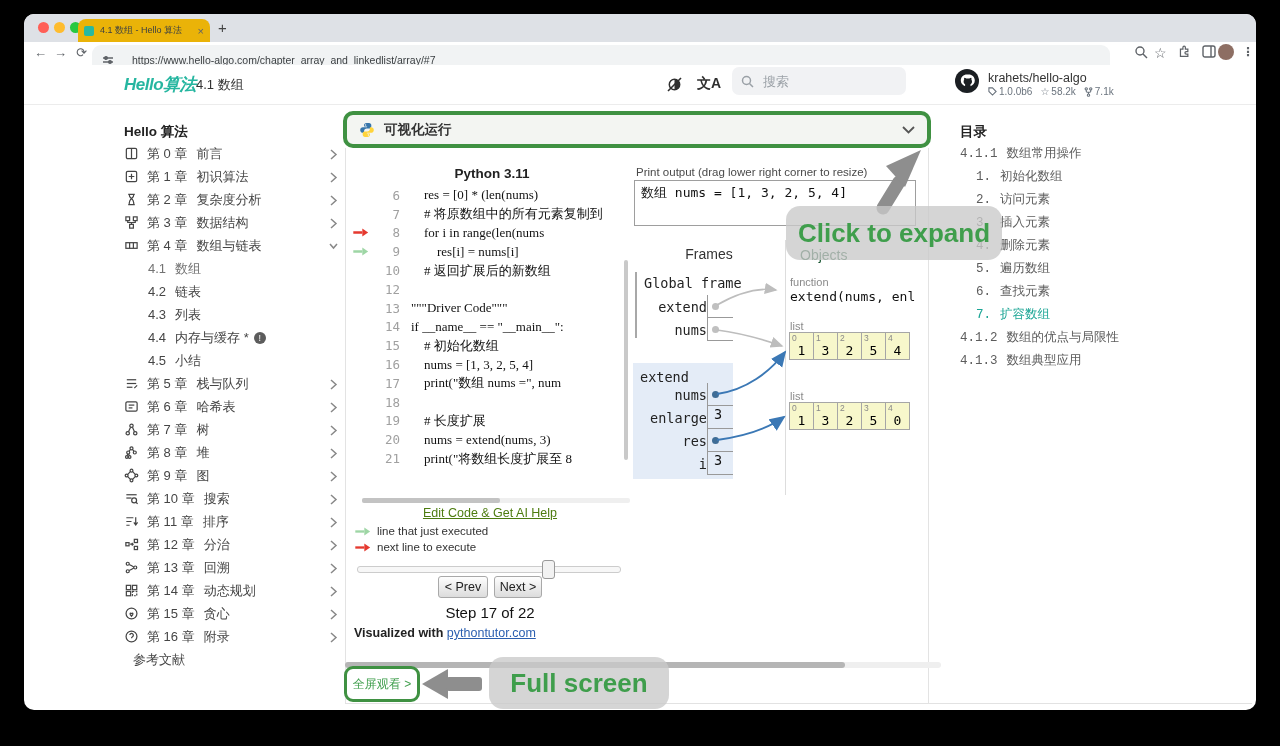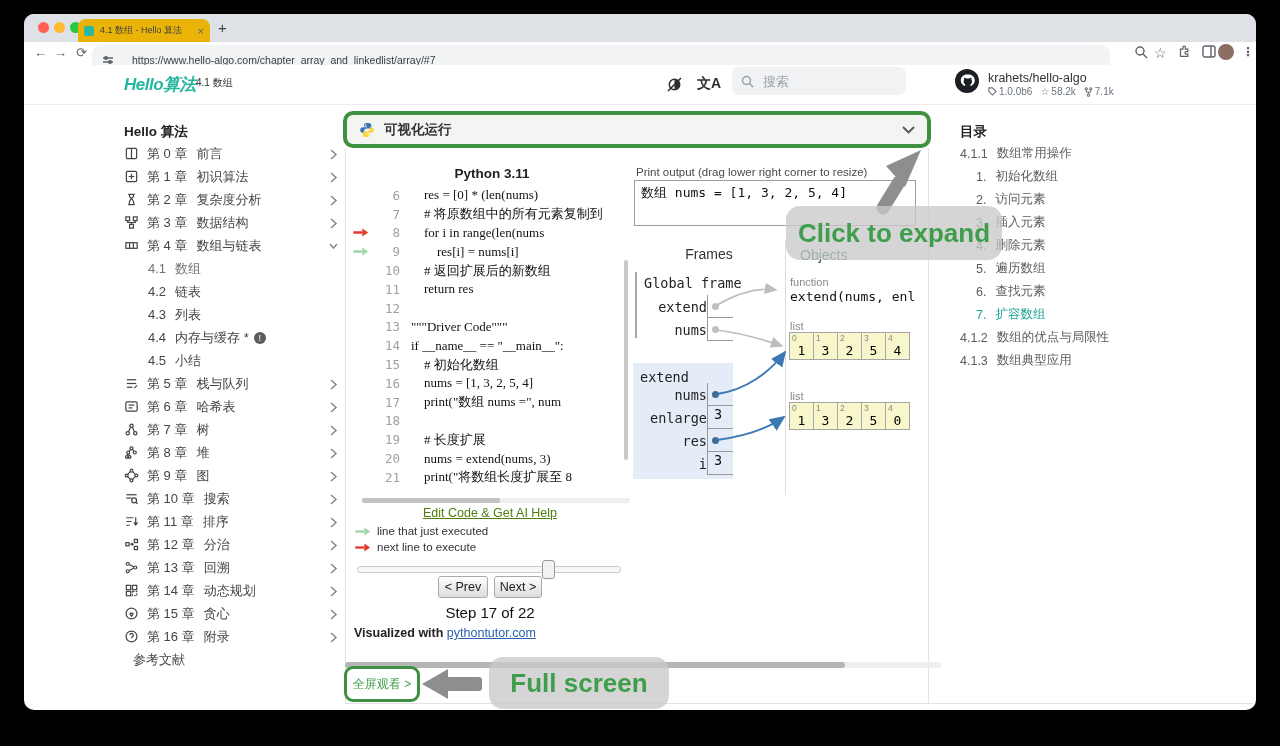--- a/index.html
+++ b/index.html
@@ -19,21 +19,21 @@
   .toolbar{left:0;top:28px;width:1232px;height:23px;background:#fff;border-bottom:1px solid #dcdcdc;}
   .navic{font-size:13px;color:#5f6368;top:31px;}
   .urlpill{left:68px;top:31px;width:1018px;height:29px;background:#f1f3f4;border-radius:9px;
     display:flex;align-items:center;padding:0 10px;box-sizing:border-box;gap:10px;}
   .url{font-size:10.5px;color:#3c4043;margin-left:8px;white-space:nowrap;}
   .ricon{top:31px;font-size:12px;color:#5f6368;}
   .avatar{left:1194px;top:30px;width:16px;height:16px;border-radius:50%;background:#8d6e63;}
   
   .siteheader{left:0;top:51px;width:1232px;height:39px;background:#fff;border-bottom:1px solid #ececec;}
   .logo{left:100px;top:59px;font-size:17px;font-weight:900;font-style:italic;color:#26b6a0;letter-spacing:-.5px;}
-  .pgtitle{left:172px;top:62px;font-size:10px;color:#333;}
+  .pgtitle{left:172px;top:62px;font-size:13px;color:#333;}
   .hicon{top:61px;color:#2f2f2f;}
   .searchbox{left:708px;top:53px;width:174px;height:28px;background:#f1f2f4;border-radius:7px;
     display:flex;align-items:center;padding:0 9px;box-sizing:border-box;border:none;}
   .searchbox input{border:none;background:transparent;outline:none;font-size:13px;color:#444;width:120px;
     font-family:"Liberation Sans",sans-serif;margin-left:7px;}
   .searchbox input::placeholder{color:#9aa0a6;}
   .gh-name{left:964px;top:57px;font-size:12.5px;color:#333;}
   .gh-meta{left:964px;top:72px;font-size:10px;color:#6a737d;display:flex;gap:8px;align-items:center;}
   .gh-meta span{display:flex;align-items:center;gap:2px;}
   
@@ -46,21 +46,21 @@
   .sb-chev{position:absolute;right:2px;top:6px;}
   .sb-sec{padding-left:24px;}
   .sb-active{color:#737373;}
   .badge{width:12px;height:12px;border-radius:50%;background:#5c5c5c;color:#fff;font-size:9px;
     line-height:12px;text-align:center;margin-left:5px;flex:0 0 auto;}
   
   .toc-title{left:936px;top:109px;font-size:13.5px;font-weight:bold;color:#222;}
   .toc-list{left:936px;top:128px;width:230px;}
   .toc-row{height:23px;display:flex;align-items:center;font-size:12.5px;color:#5c5c5c;}
   .toc-lv1{padding-left:16px;}
-  .toc-num{white-space:pre;}
+  .toc-num{white-space:pre;font-family:Liberation Mono, monospace;}
   .toc-lbl{margin-left:9px;white-space:nowrap;}
   .toc-active{color:#1ba595;}
   
   .phead{left:319px;top:97px;width:588px;height:37px;box-sizing:border-box;border:4px solid #3f9142;
     border-radius:10px;background:#f3f5f2;display:flex;align-items:center;padding:0 12px;z-index:8;}
   .phead-title{font-size:13.5px;font-weight:bold;color:#333;margin-left:9px;}
   .pbody{left:321px;top:134px;width:584px;height:555px;background:#fff;
     border-left:1px solid #e3e3e3;border-right:1px solid #e3e3e3;box-sizing:border-box;}
   
   .pt-version{left:330px;top:152px;width:276px;text-align:center;font-size:13.5px;font-weight:600;color:#222;}
@@ -541,25 +541,20 @@
         <span class="cln">9</span>
         <span class="ccd">        res[i] = nums[i]</span>
       </div>
       <div class="crow">
         <span class="carr"></span>
         <span class="cln">10</span>
         <span class="ccd">    # 返回扩展后的新数组</span>
       </div>
       <div class="crow">
         <span class="carr"></span>
-        <span class="cln">11</span>
-        <span class="ccd">    return res</span>
-      </div>
-      <div class="crow">
-        <span class="carr"></span>
         <span class="cln">12</span>
         <span class="ccd"></span>
       </div>
       <div class="crow">
         <span class="carr"></span>
         <span class="cln">13</span>
         <span class="ccd">"""Driver Code"""</span>
       </div>
       <div class="crow">
         <span class="carr"></span>

